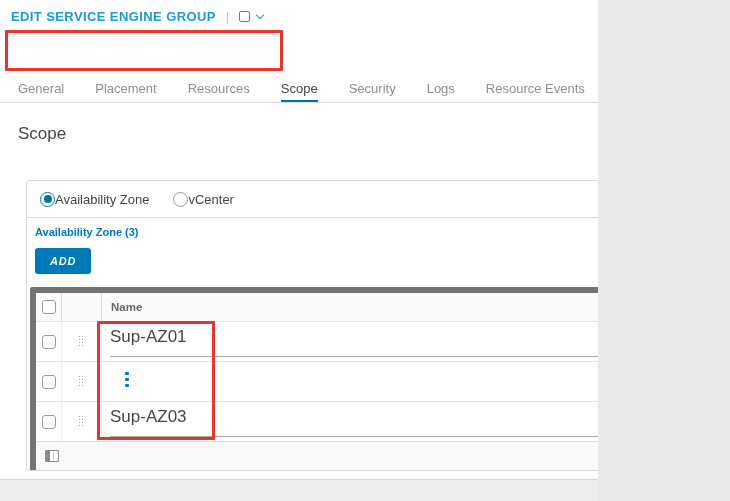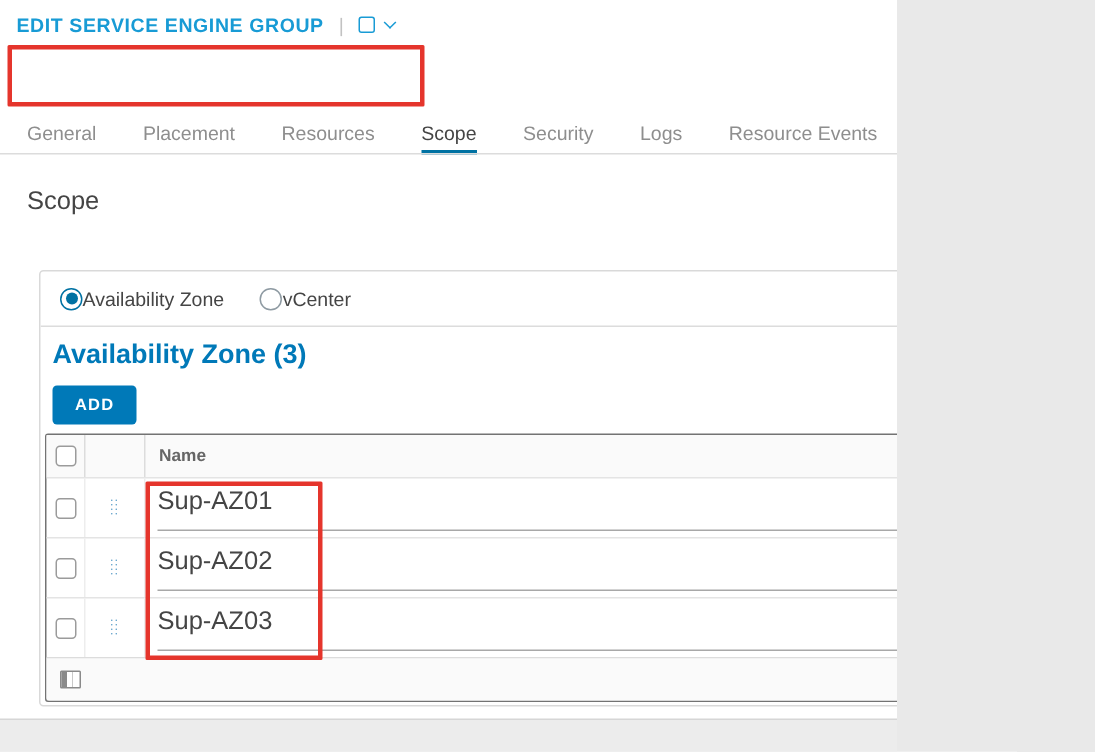--- a/index.html
+++ b/index.html
@@ -36,28 +36,28 @@
     border:1px solid #d9d9d9; border-radius:3px; background:#fff; overflow:hidden;
   }
   .radio-row { display:flex; align-items:center; padding:10px 13px; height:37px; border-bottom:1px solid #dcdcdc; }
   .radio-opt { display:flex; align-items:center; margin-right:24px; cursor:pointer; }
   .radio { width:15px; height:15px; border-radius:50%; position:relative; }
   .radio.sel { border:1.5px solid #0072a3; }
   .radio.sel::after { content:""; position:absolute; left:50%; top:50%; width:8px; height:8px; margin:-4px 0 0 -4px; border-radius:50%; background:#0072a3; }
   .radio.unsel { border:1.5px solid #8f9ba3; }
   .radio-label { margin-left:0; font-size:13px; color:#454545; }
   .panel-body { padding:6px 3px 0 3px; }
-  .list-title { margin:2px 0 0 5px; font-size:18px; font-weight:700; color:#0079b8; }
+  .list-title { margin:2px 0 0 5px; font-size:11px; font-weight:700; color:#0079b8; }
   .add-btn {
     display:inline-block; margin:10px 0 0 5px; background:#0079b8; color:#fff;
     font-size:11px; font-weight:700; letter-spacing:.8px; border:none; border-radius:3px;
-    padding:7px 15px; cursor:pointer; font-family:inherit;
-  }
-  
-  .az-table { margin-top:6px; width:661px; border:1px solid #737373; border-radius:2px; }
+    padding:7px 15px; cursor:pointer; font-family:inherit;font-style:italic;
+  }
+  
+  .az-table { margin-top:13px; width:661px; border:6px solid #737373; border-radius:2px; }
   .tr { display:flex; align-items:center; }
   .thead { height:28px; background:#fafafa; font-size:11.5px; font-weight:700; color:#666; }
   .col-check { width:26px; display:flex; justify-content:center; align-items:center; align-self:stretch; }
   .col-drag  { width:40px; display:flex; justify-content:center; align-items:center; align-self:stretch; }
   .col-name  { flex:1; display:flex; align-items:center; align-self:stretch; }
   .col-act   { width:30px; display:flex; justify-content:center; align-items:center; align-self:stretch; }
   .thead .col-check, .thead .col-drag, .thead .col-name { border-right:1px solid #dcdcdc; }
   .thead .col-name { padding-left:9px; }
   .trow { height:40px; border-top:1px solid #e4e4e4; }
   .trow .col-check, .trow .col-drag { border-right:1px solid #ededed; }
@@ -184,24 +184,20 @@
                   <i></i>
                   <i></i>
                   <i></i>
                   <i></i>
                   <i></i>
                   <i></i>
                   <i></i>
                 </span>
               </span>
             <span class="col-name">
-              <span class="dropdown">
-                <span>Sup-AZ02</span>
-                <span class="chev-dn-gray"></span>
-              </span>
               <span class="menu-squares">
                   <i></i>
                   <i></i>
                   <i></i>
                 </span>
             </span>
             <span class="col-act">
                 <span class="menu-dots">
                   <i></i>
                   <i></i>

